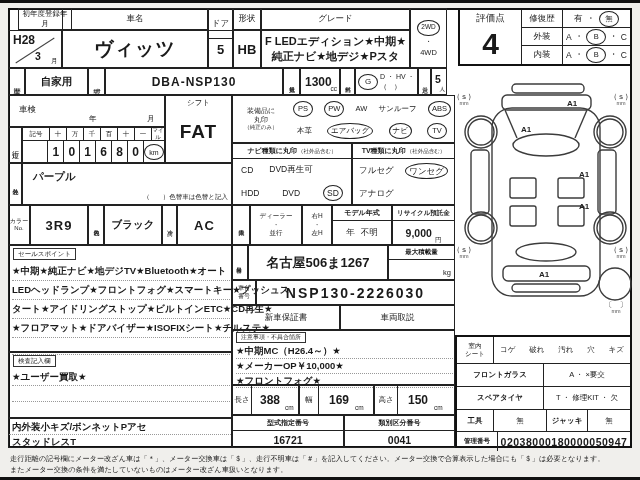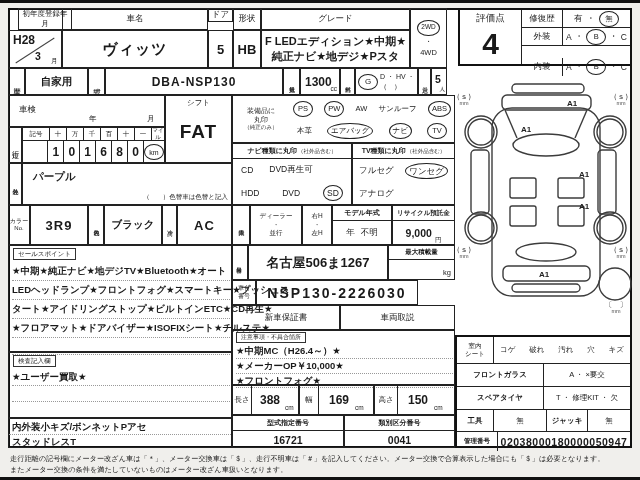--- a/index.html
+++ b/index.html
@@ -6,39 +6,39 @@
   body{width:640px;height:480px;background:#f0efec;font-family:"Liberation Sans","DejaVu Sans",sans-serif;color:#1a1a1a;position:relative;overflow:hidden;-webkit-font-smoothing:antialiased;}
   .a{position:absolute;box-sizing:border-box;}
   .bd{border:1px solid #222;}
   .bd2{border:2px solid #111;}
   .ctr{display:flex;align-items:center;justify-content:center;text-align:center;}
   .col{display:flex;flex-direction:column;align-items:center;justify-content:center;}
   .row{display:flex;align-items:center;}
   .sb{justify-content:space-between;}
   .vt{writing-mode:vertical-rl;text-orientation:upright;}
   .fs6{font-size:6.5px;} .fs7{font-size:7.5px;} .fs8{font-size:8.5px;} .fs9{font-size:9.5px;}
-  .fs10{font-size:10.5px;} .fs12{font-size:12px;} .fs13{font-size:13px;} .fs15{font-size:15px;}
+  .fs10{font-size:10.5px;} .fs12{font-size:12px;} .fs13{font-size:13px;} .fs15{font-size:19px;}
   .bold{font-weight:bold;}
   .circ{display:inline-flex;align-items:center;justify-content:center;border:1.4px solid #222;border-radius:50%;padding:1px 3px;min-width:12px;min-height:12px;line-height:1;}
   .tab{border:1px solid #333;padding:1px 4px;background:#fff;display:inline-block;line-height:1.2;}
   .dot{border-bottom:1px dotted #999;}
   .sp{letter-spacing:1px;}
   svg text{font-family:"Liberation Sans","DejaVu Sans",sans-serif;}
 </style>
 </head>
 <body>
 
 <div class="a" style="left:0;top:0;width:640px;height:3px;background:#111;"></div>
 <div class="a" style="left:0;top:477px;width:640px;height:3px;background:#111;"></div>
 
 <div class="a bd2" style="left:8px;top:8px;width:624px;height:440px;background:#fff;"></div>
 
 <div class="a bd ctr fs7" style="left:8px;top:8px;width:54px;height:22px;margin-left:10px;">初年度登録年月</div>
 <div class="a bd ctr fs8" style="left:62px;top:8px;width:146px;height:22px;">車名</div>
-<div class="a bd ctr fs8" style="left:208px;top:8px;width:25px;height:14px;">ドア</div>
+<div class="a bd ctr fs8" style="left:208px;top:8px;width:25px;height:31px;">ドア</div>
 <div class="a bd ctr fs8" style="left:233px;top:8px;width:28px;height:22px;">形状</div>
 <div class="a bd ctr fs8" style="left:261px;top:8px;width:149px;height:22px;">グレード</div>
 
 <div class="a bd" style="left:8px;top:30px;width:54px;height:38px;">
   <span class="a bold fs12" style="left:4px;top:2px;">H28</span>
   <span class="a" style="left:3px;top:19px;width:46px;height:1px;background:#444;transform:rotate(-33deg);"></span>
   <span class="a bold fs10" style="left:26px;top:19px;">3</span>
   <span class="a fs6" style="left:42px;top:26px;">月</span>
 </div>
 <div class="a bd ctr bold fs15 sp" style="left:62px;top:30px;width:146px;height:38px;">ヴィッツ</div>
@@ -70,21 +70,21 @@
   <div class="a row fs8" style="left:62px;top:18px;width:108px;height:18px;border-bottom:1px solid #222;">
     <span style="width:40px;border-right:1px solid #222;height:100%;display:flex;align-items:center;justify-content:center;">外装</span>
     <span class="row" style="flex:1;justify-content:center;gap:3px;">
       <span>A</span>
         <span>・</span>
       <span class="circ" style="font-size:7.5px;">B</span>
       <span>・</span>
         <span>C</span>
     </span>
   </div>
-  <div class="a row fs8" style="left:62px;top:48px;width:108px;height:18px;">
+  <div class="a row fs8" style="left:62px;top:36px;width:108px;height:18px;">
     <span style="width:40px;border-right:1px solid #222;height:100%;display:flex;align-items:center;justify-content:center;">内装</span>
     <span class="row" style="flex:1;justify-content:center;gap:3px;">
       <span>A</span>
         <span>・</span>
       <span class="circ" style="font-size:7.5px;">B</span>
       <span>・</span>
         <span>C</span>
     </span>
   </div>
 </div>
@@ -264,21 +264,21 @@
 <div class="a bd ctr bold fs13" style="left:248px;top:245px;width:140px;height:35px;">名古屋506ま1267</div>
 <div class="a bd" style="left:388px;top:245px;width:67px;height:35px;">
   <div class="ctr bold" style="height:13px;border-bottom:1px solid #222;font-size:6.5px;">最大積載量</div>
   <span class="a fs7" style="right:3px;bottom:2px;">kg</span>
 </div>
 
 <div class="a bd col" style="left:232px;top:280px;width:24px;height:25px;font-size:6px;line-height:1.25;">
   <span>車台</span>
   <span>番号</span>
 </div>
-<div class="a bd ctr bold" style="left:256px;top:280px;width:162px;height:25px;font-size:14px;letter-spacing:2px;">NSP130-2226030</div>
+<div class="a bd ctr bold" style="left:256px;top:280px;width:199px;height:25px;font-size:14px;letter-spacing:2px;">NSP130-2226030</div>
 
 <div class="a bd ctr fs8" style="left:232px;top:305px;width:108px;height:25px;">新車保証書</div>
 <div class="a bd ctr fs8" style="left:340px;top:305px;width:115px;height:25px;">車両取説</div>
 
 <div class="a bd" style="left:232px;top:330px;width:223px;height:55px;">
   <span class="tab a" style="left:3px;top:1px;font-size:6px;">注意事項・不具合箇所</span>
   <div class="a" style="left:3px;top:13px;width:217px;">
     <div class="dot bold fs9" style="height:14px;line-height:14px;">★中期MC（H26.4～）★</div>
     <div class="dot bold fs9" style="height:14px;line-height:14px;">★メーカーOP￥10,000★</div>
     <div class="dot bold fs9" style="height:13px;line-height:13px;">★フロントフォグ★</div>

